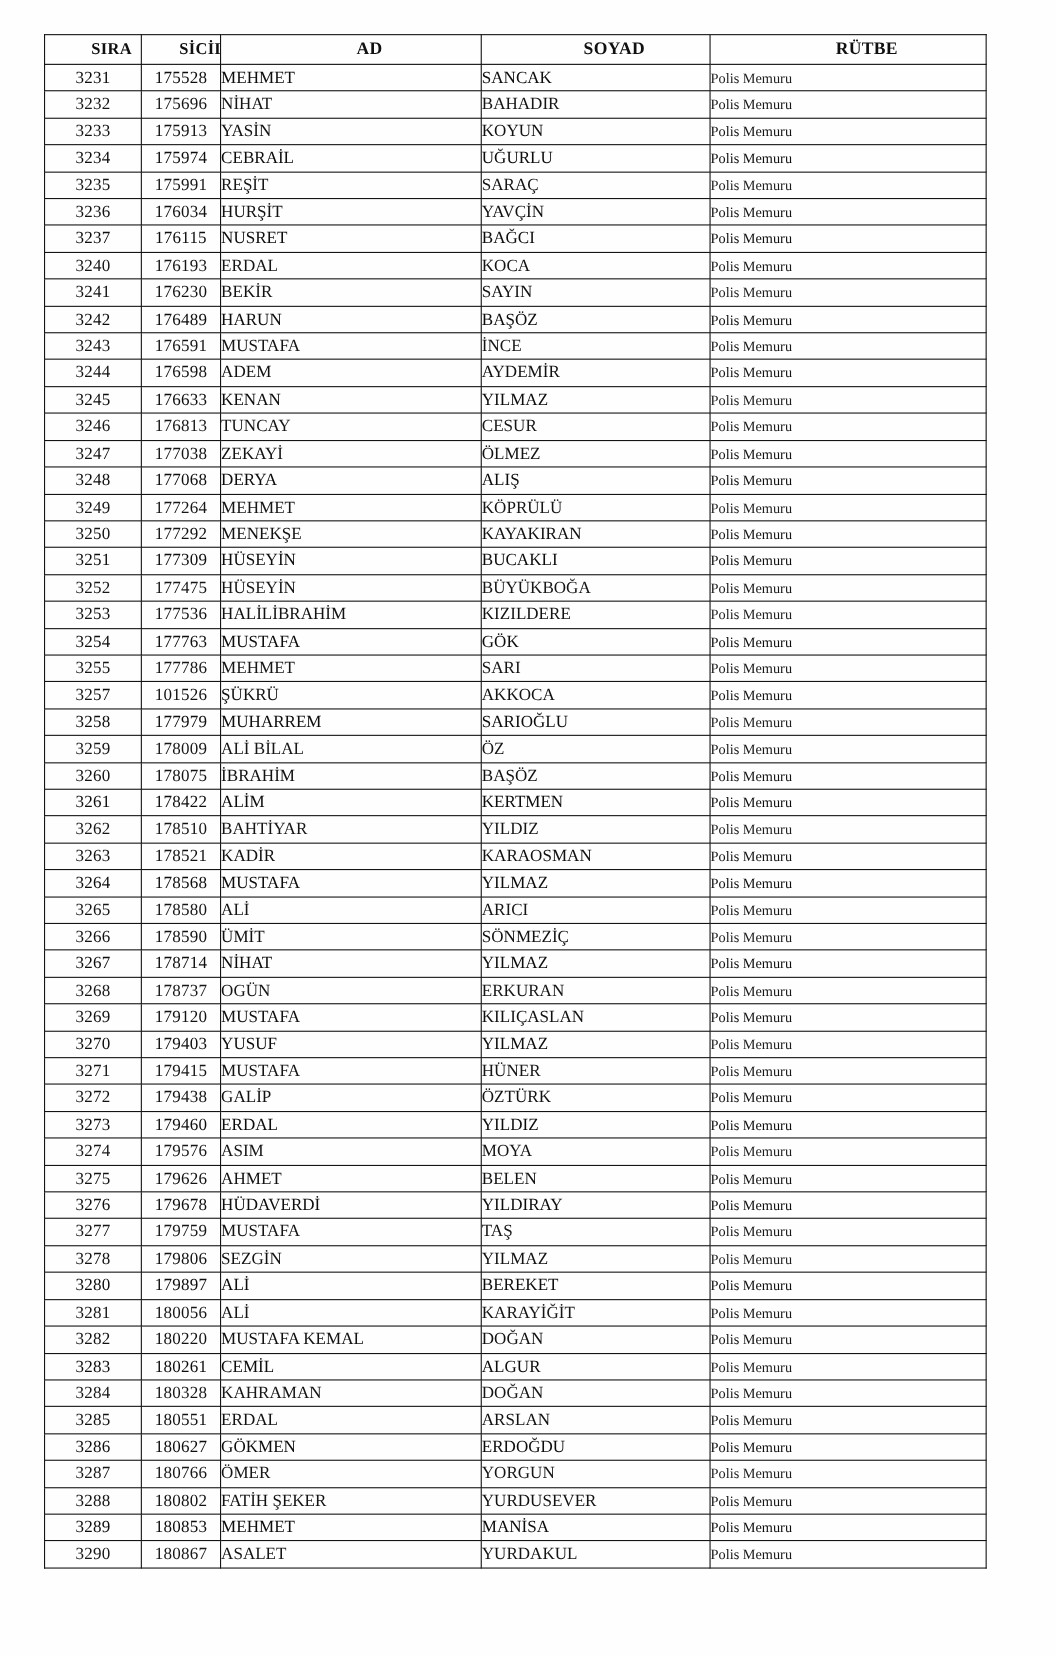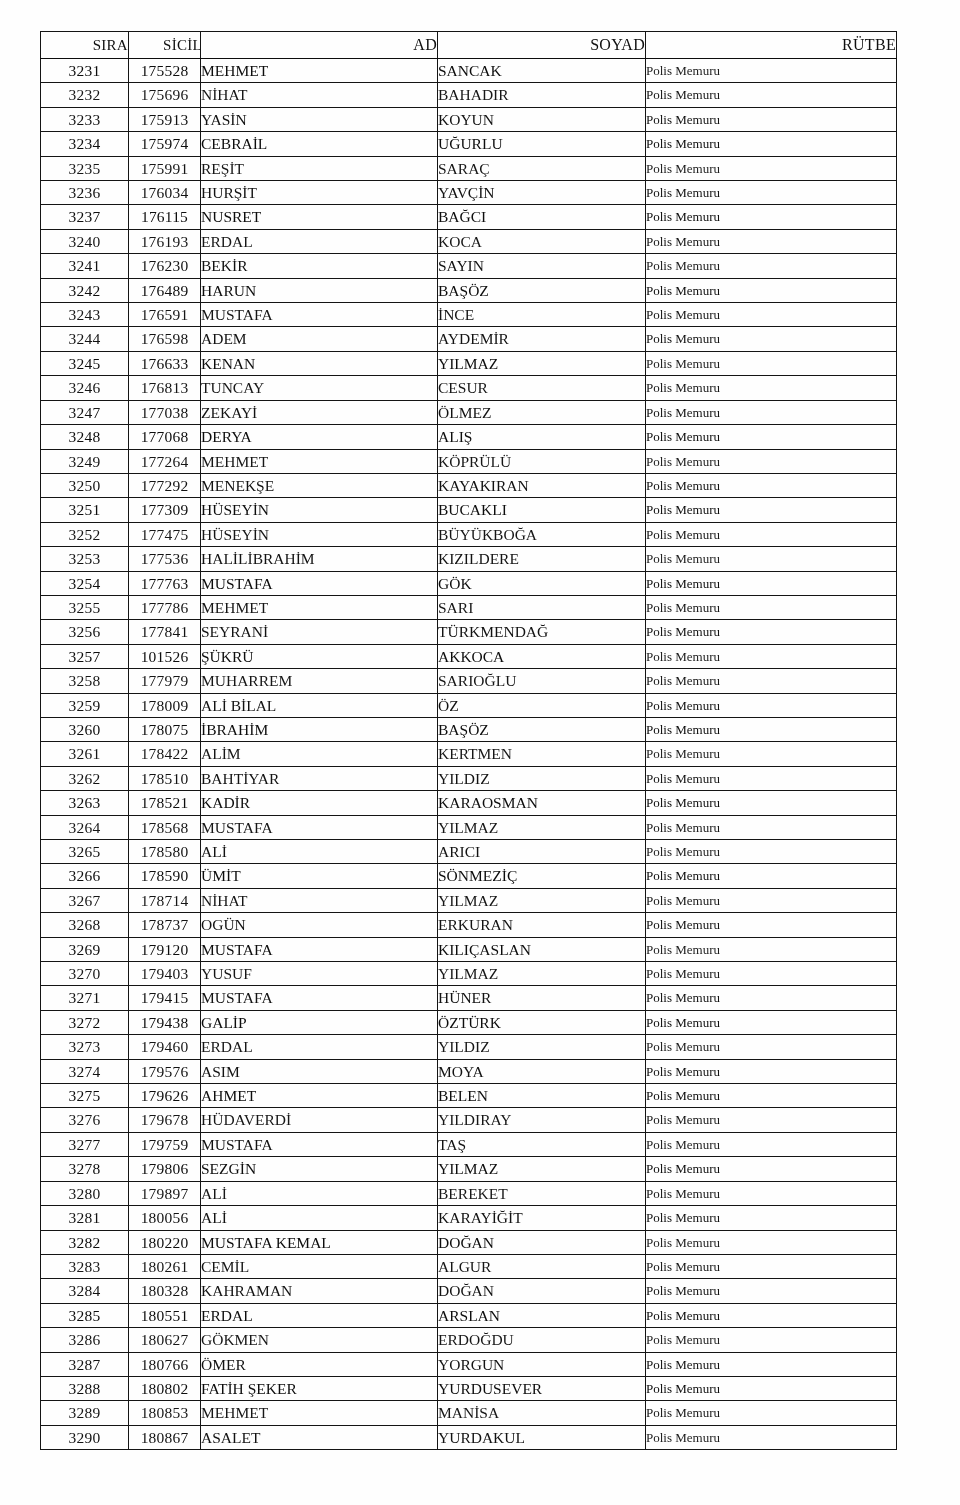--- a/index.html
+++ b/index.html
@@ -45,22 +45,22 @@
     padding: 0;
     height: 23.4px;
     line-height: 23.4px;
     vertical-align: middle;
     white-space: nowrap;
     overflow: hidden;
   }
   table.roster thead th {
     height: 26px;
     line-height: 26px;
-    text-align: right;
-    font-weight: normal;
+    text-align: center;
+    font-weight: bold;
     font-size: 16px;
     letter-spacing: 0.3px;
     border-bottom: 1.5px solid #0c0c0c;
     padding-left: 34px;
   }
   table.roster thead th.h-sira,
   table.roster thead th.h-sicil {
     font-size: 15px;
   }
   td.cell-sira,
@@ -264,27 +264,20 @@
             <td class="cell-rutbe">Polis Memuru</td>
           </tr>
           <tr>
             <td class="cell-sira">3255</td>
             <td class="cell-sicil">177786</td>
             <td class="cell-ad">MEHMET</td>
             <td class="cell-soyad">SARI</td>
             <td class="cell-rutbe">Polis Memuru</td>
           </tr>
           <tr>
-            <td class="cell-sira">3256</td>
-            <td class="cell-sicil">177841</td>
-            <td class="cell-ad">SEYRANİ</td>
-            <td class="cell-soyad">TÜRKMENDAĞ</td>
-            <td class="cell-rutbe">Polis Memuru</td>
-          </tr>
-          <tr>
             <td class="cell-sira">3257</td>
             <td class="cell-sicil">101526</td>
             <td class="cell-ad">ŞÜKRÜ</td>
             <td class="cell-soyad">AKKOCA</td>
             <td class="cell-rutbe">Polis Memuru</td>
           </tr>
           <tr>
             <td class="cell-sira">3258</td>
             <td class="cell-sicil">177979</td>
             <td class="cell-ad">MUHARREM</td>

